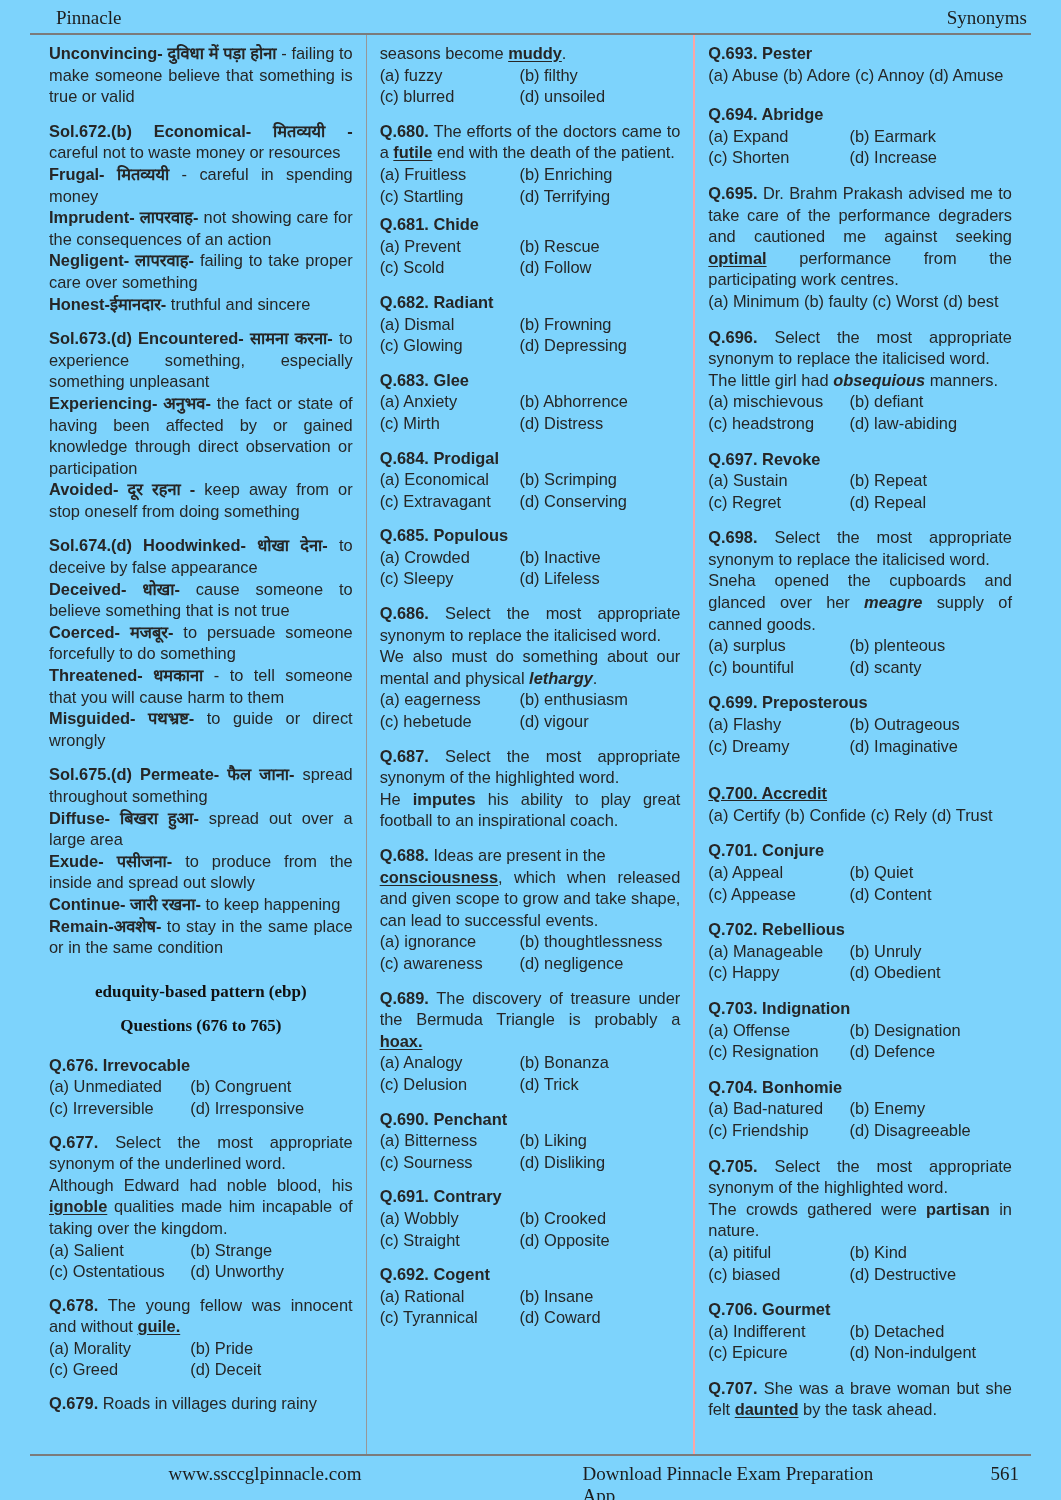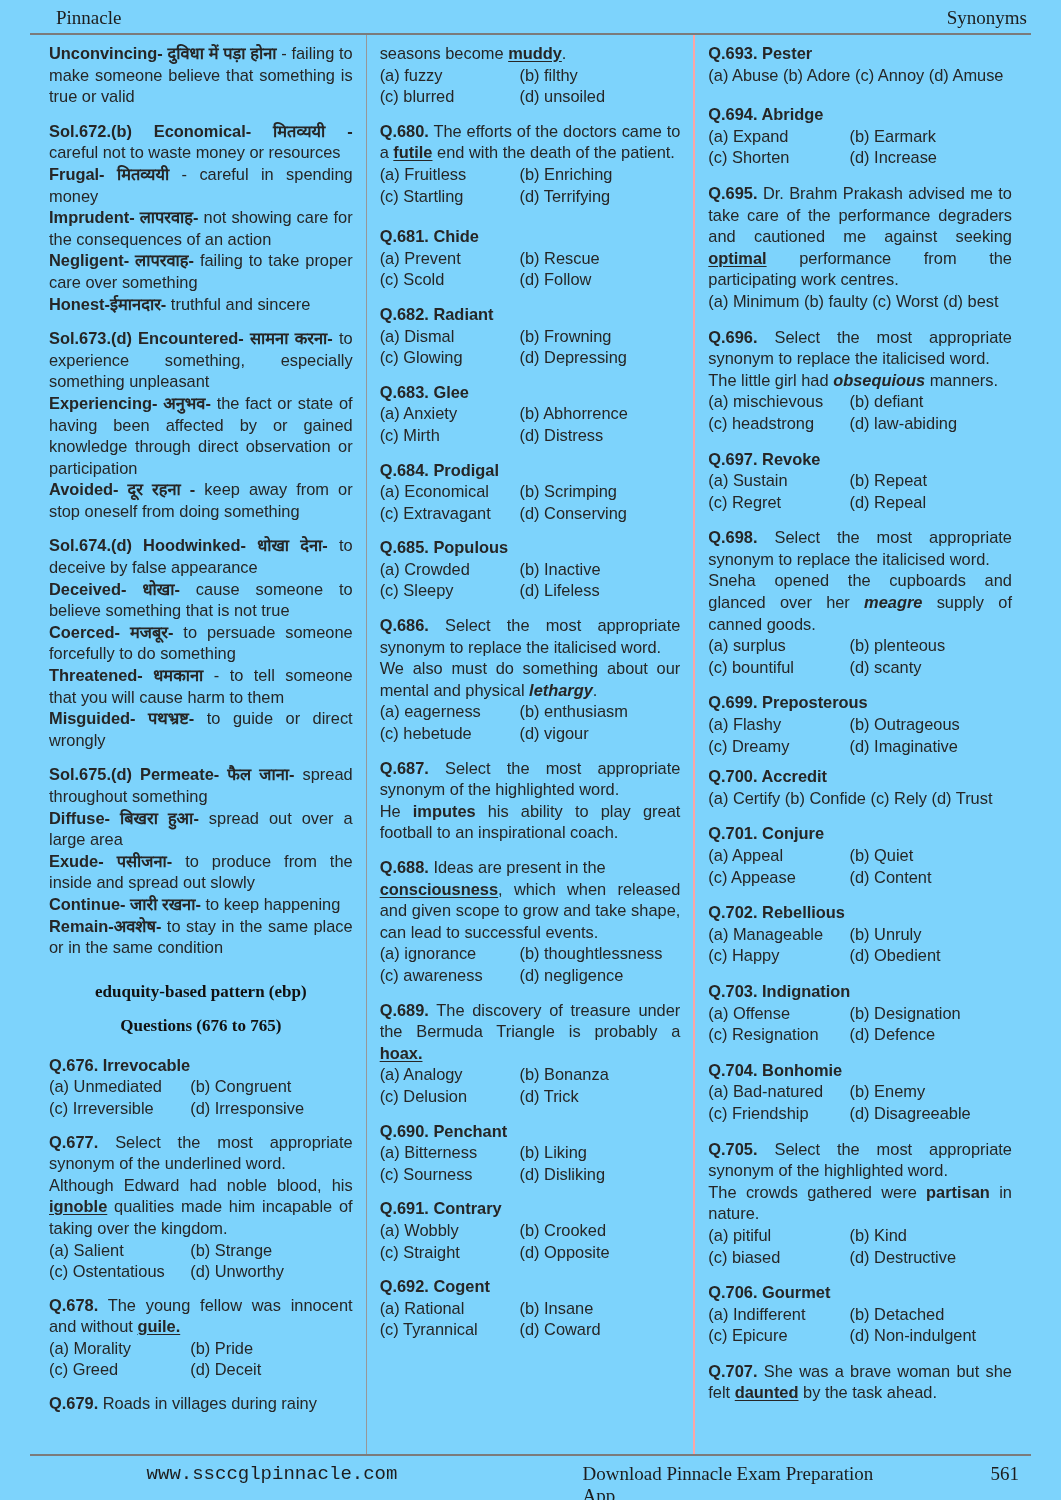--- a/index.html
+++ b/index.html
@@ -18,21 +18,21 @@
   .just { text-align:justify; }
   .b { font-weight:bold; }
   .u { text-decoration:underline; text-underline-offset:2px; }
   .i { font-style:italic; }
   .optgrid { display:grid; grid-template-columns:46.5% 53.5%; font-size:16.4px; line-height:21.6px; }
   .opt { white-space:nowrap; overflow:hidden; }
   .sheading { font-family:"Liberation Serif", serif; font-weight:bold; font-size:17px;
               line-height:34px; text-align:center; margin:16px 0 10px 0; color:#111; }
   .footer { position:relative; height:44px; font-family:"Liberation Serif", serif;
             font-size:19px; color:#1d1d1d; padding-top:7px; }
-  .f-site { position:absolute; left:272px; transform:translateX(-50%);font-family:Liberation Mono, monospace; }
+  .f-site { position:absolute; left:265px; transform:translateX(-50%); }
   .f-center { position:absolute; left:742px; transform:translateX(-50%); }
   .f-page { position:absolute; right:42px; }
 </style>
 </head>
 <body>
 
 <div class="page">
   <div class="header">
     <span>Pinnacle</span>
     <span>Synonyms</span>
@@ -96,21 +96,21 @@
           <div class="opt">(c) blurred</div>
           <div class="opt">(d) unsoiled</div>
         </div>
         <p class="para just" style="margin-top: 13px;"><span class="b">Q.680.</span><span> The efforts of the doctors came to a </span><span class="b u">futile</span><span> end with the death of the patient.</span></p>
         <div class="optgrid">
           <div class="opt">(a) Fruitless</div>
           <div class="opt">(b) Enriching</div>
           <div class="opt">(c) Startling</div>
           <div class="opt">(d) Terrifying</div>
         </div>
-        <p class="para" style="margin-top: 19px;"><span class="b">Q.681. Chide</span></p>
+        <p class="para" style="margin-top: 7px;"><span class="b">Q.681. Chide</span></p>
         <div class="optgrid">
           <div class="opt">(a) Prevent</div>
           <div class="opt">(b) Rescue</div>
           <div class="opt">(c) Scold</div>
           <div class="opt">(d) Follow</div>
         </div>
         <p class="para" style="margin-top: 13px;"><span class="b">Q.682.  Radiant</span></p>
         <div class="optgrid">
           <div class="opt">(a) Dismal</div>
           <div class="opt">(b) Frowning</div>
@@ -219,21 +219,21 @@
           <div class="opt">(c) bountiful</div>
           <div class="opt">(d) scanty</div>
         </div>
         <p class="para" style="margin-top: 14px;"><span class="b">Q.699.  Preposterous</span></p>
         <div class="optgrid">
           <div class="opt">(a) Flashy</div>
           <div class="opt">(b) Outrageous</div>
           <div class="opt">(c) Dreamy</div>
           <div class="opt">(d) Imaginative</div>
         </div>
-        <p class="para" style="margin-top: 9px;"><span class="b">Q.700.  Accredit</span></p>
+        <p class="para" style="margin-top: 26px; text-decoration: underline;"><span class="b">Q.700.  Accredit</span></p>
         <p class="para">(a) Certify  (b) Confide  (c) Rely  (d) Trust</p>
         <p class="para" style="margin-top: 14px;"><span class="b">Q.701.  Conjure</span></p>
         <div class="optgrid">
           <div class="opt">(a) Appeal</div>
           <div class="opt">(b) Quiet</div>
           <div class="opt">(c) Appease</div>
           <div class="opt">(d) Content</div>
         </div>
         <p class="para" style="margin-top: 14px;"><span class="b">Q.702.  Rebellious</span></p>
         <div class="optgrid">

